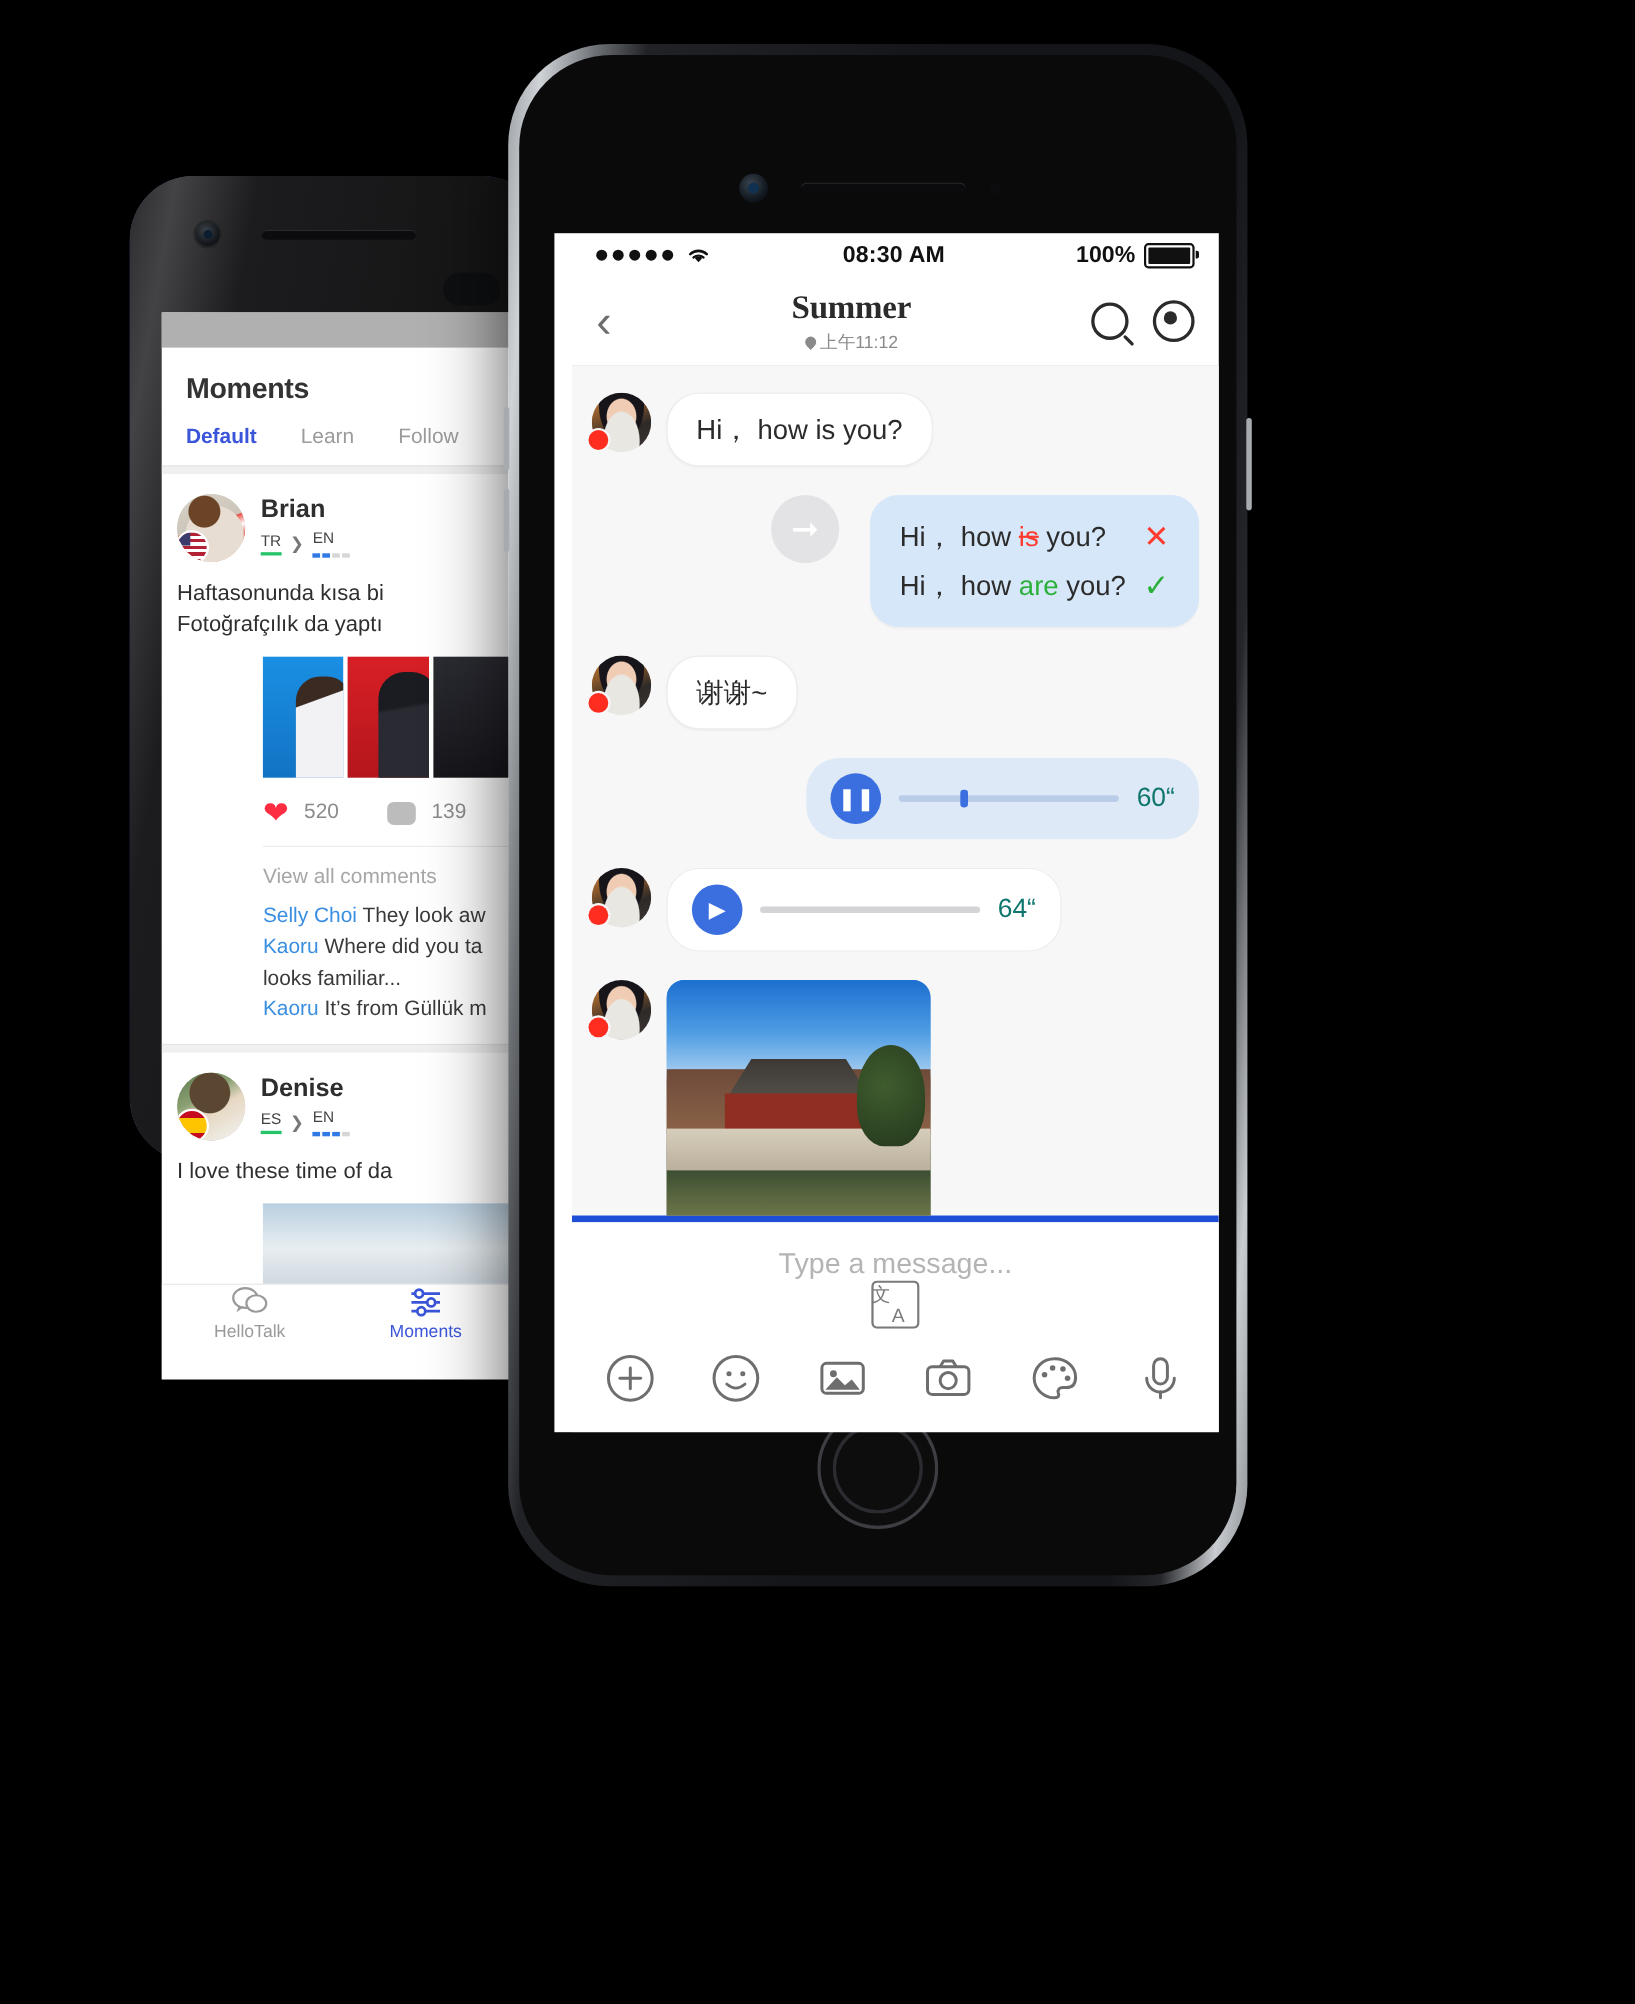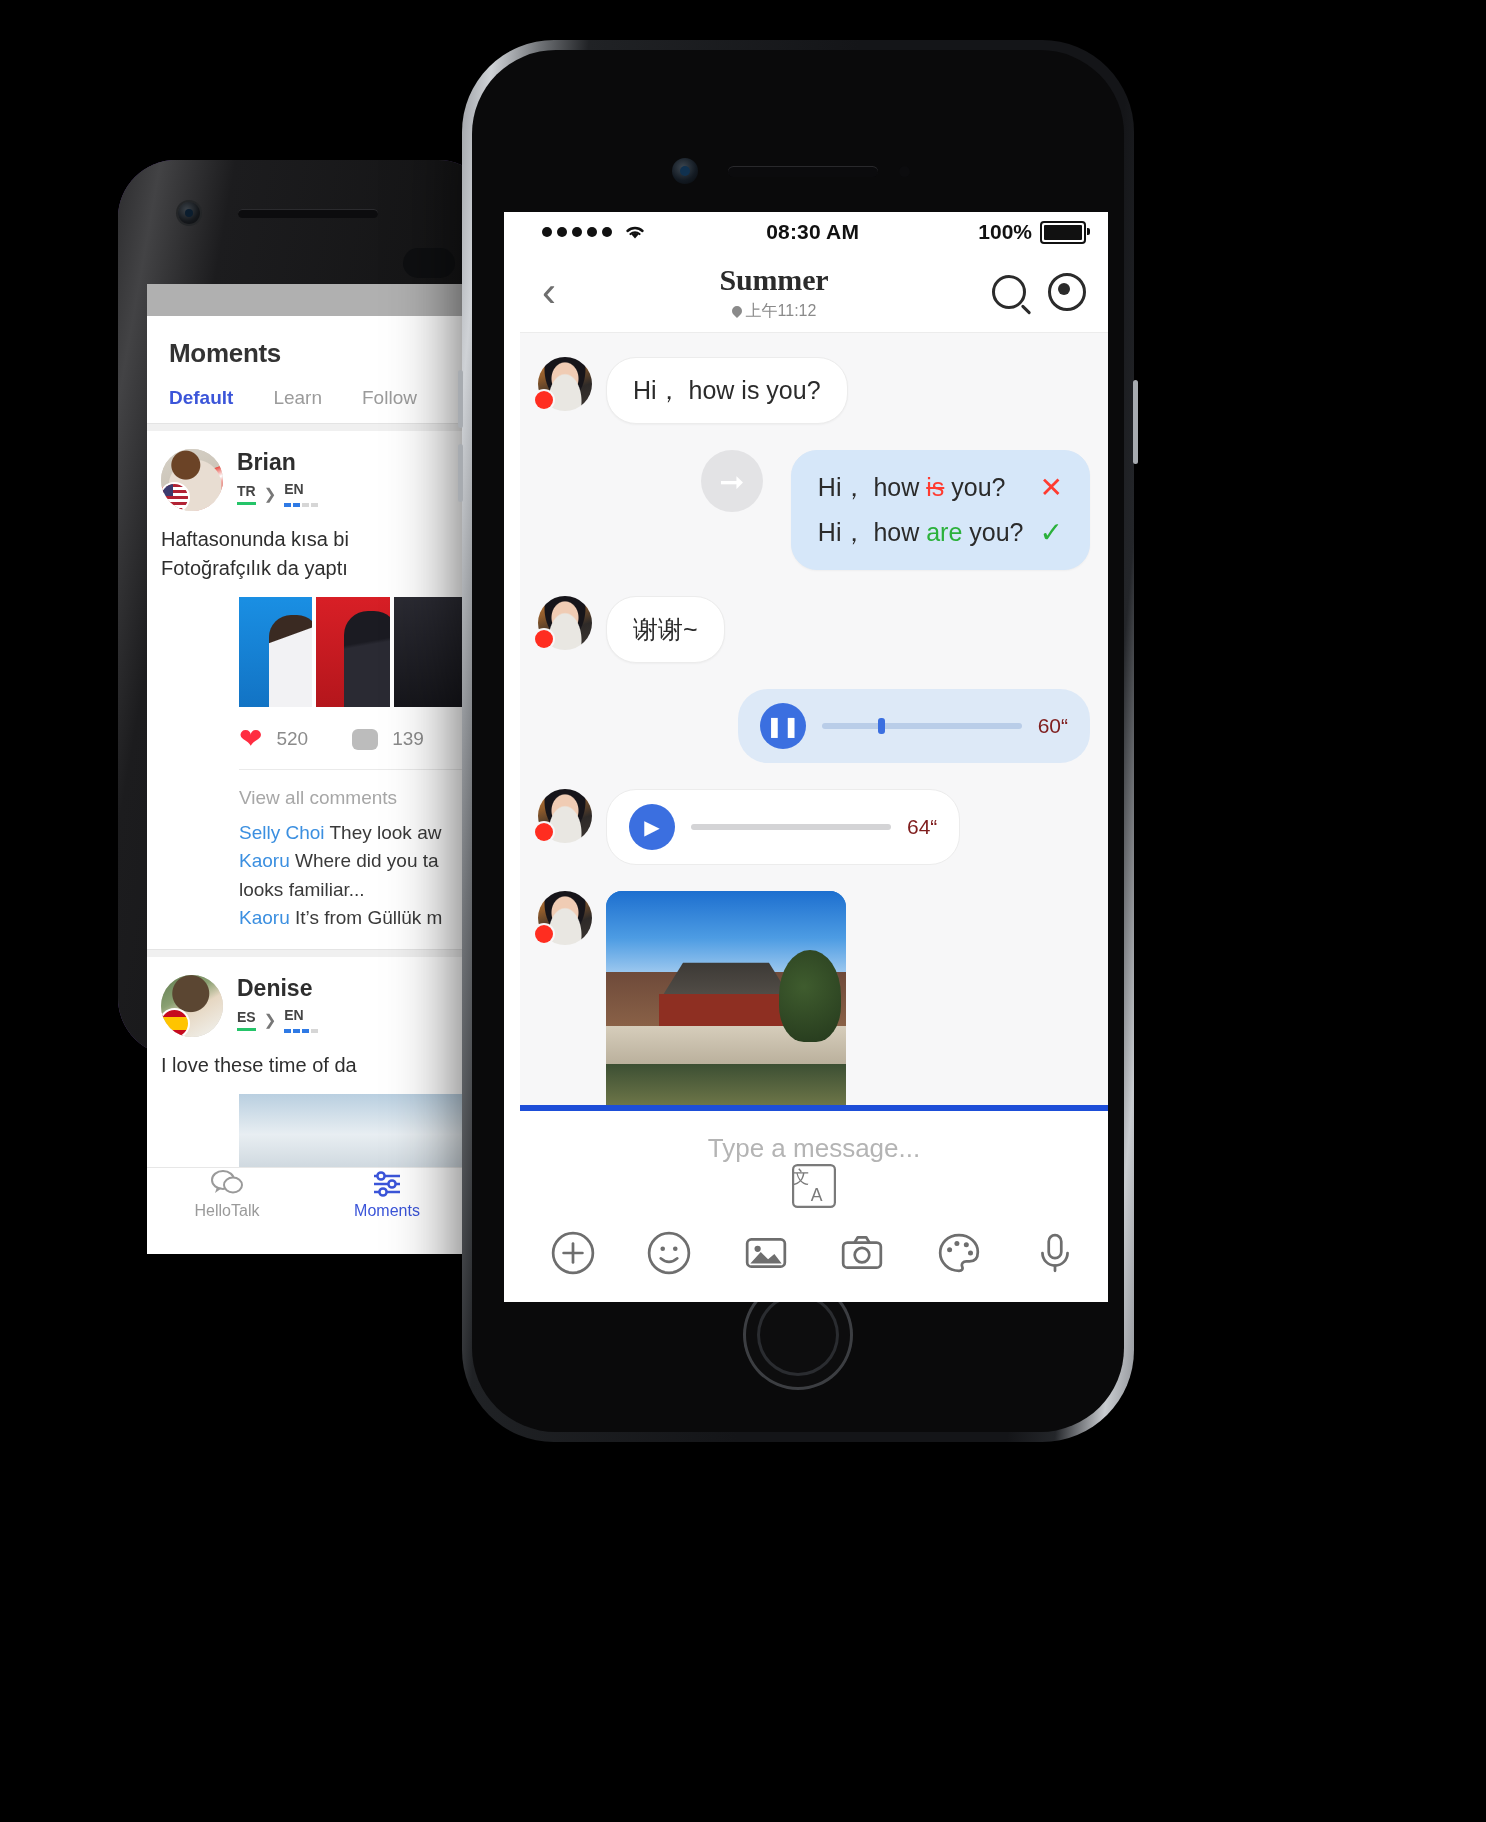--- a/index.html
+++ b/index.html
@@ -44,21 +44,21 @@
     background:
       radial-gradient(circle at 48% 30%,#5b4632 0 18px,transparent 19px),
       linear-gradient(150deg,#5d7a4e 0%,#8aa072 35%,#e6d7c2 55%,#f2f4f2 100%);}
   .ml-flag{position:absolute;left:-2px;bottom:-2px;width:27px;height:27px;border-radius:50%;
     border:2px solid #fff;overflow:hidden;}
   .flag-us{background:repeating-linear-gradient(#b22234 0 3px,#fff 3px 6px);}
   .flag-us::after{content:"";position:absolute;left:0;top:0;width:12px;height:12px;background:#3c3b6e;}
   .flag-es{background:linear-gradient(#c60b1e 0 25%,#ffc400 25% 75%,#c60b1e 75% 100%);}
   .ml-uname{font-size:23px;font-weight:700;color:#2e2e2e;}
   .ml-lang{display:flex;align-items:center;gap:8px;margin-top:5px;font-size:14px;color:#444;}
-  .ml-lang b{font-weight:700;display:inline-block;padding-bottom:3px;}
+  .ml-lang b{font-weight:400;display:inline-block;padding-bottom:3px;}
   .ml-lang .l1{border-bottom:3px solid #25c469;}
   .ml-lang .l2 .dots{display:flex;gap:2px;margin-top:3px;}
   .ml-lang .l2 .dots i{width:7px;height:4px;background:#d6d6d6;display:block;}
   .ml-lang .l2 .dots i.on{background:#2f7ae5;}
   .ml-arrow{color:#777;font-size:15px;}
   .ml-body{font-size:20px;color:#2e2e2e;line-height:1.45;padding:14px 0 0 14px;}
   .ml-photos{display:flex;gap:4px;padding:14px 0 0 92px;}
   .ml-ph{width:110px;height:110px;}
   .ml-ph.p1{background:linear-gradient(180deg,#1a8fe3 0%,#1273c4 100%);position:relative;overflow:hidden;}
   .ml-ph.p1::after{content:"";position:absolute;left:30px;top:18px;width:50px;height:100px;
@@ -152,21 +152,21 @@
   .chk{color:#2bb13b;font-size:28px;}
   .fwd{width:62px;height:62px;border-radius:50%;background:#e3e3e5;display:flex;align-items:center;justify-content:center;
     color:#fff;font-size:30px;margin-right:14px;flex:none;}
   .audio{display:flex;align-items:center;gap:16px;background:#dde9f7;border-radius:30px;padding:14px 22px;}
   .audio.white{background:#fff;border:1px solid #ececec;}
   .pbtn{width:46px;height:46px;border-radius:50%;background:#3b6fe0;display:flex;align-items:center;justify-content:center;
     color:#fff;font-size:20px;flex:none;}
   .track{width:200px;height:6px;background:#b9cde8;border-radius:3px;position:relative;}
   .track.grey{background:#d4d4d6;}
   .track i{position:absolute;left:28%;top:-5px;width:7px;height:16px;background:#3b6fe0;border-radius:3px;}
-  .dur{font-size:21px;color:#7f1d1d;}
+  .dur{font-size:24px;color:#0f766e;}
   .photo{width:240px;height:270px;border-radius:16px;overflow:hidden;position:relative;
     background:linear-gradient(180deg,#2f7fd6 0%,#5fa8e8 22%,#9ccaf0 30%,#6b5a3f 34%,#8a7a5c 52%,#4d5c3e 58%,#5d6b3f 100%);}
   .photo .sky{position:absolute;left:0;right:0;top:0;height:32%;
     background:linear-gradient(180deg,#1d6fcf 0%,#4d9ce3 55%,#a6cdf0 100%);}
   .photo .wall{position:absolute;left:0;right:0;top:30%;height:22%;
     background:linear-gradient(180deg,#6e4a3a 0%,#8c6348 100%);}
   .photo .roof{position:absolute;left:22%;top:25%;width:56%;height:16%;
     background:linear-gradient(180deg,#3a3734 0%,#56514a 100%);
     clip-path:polygon(0 100%,18% 10%,82% 10%,100% 100%);}
   .photo .pav{position:absolute;left:22%;top:38%;width:56%;height:13%;background:#8e2f22;}

